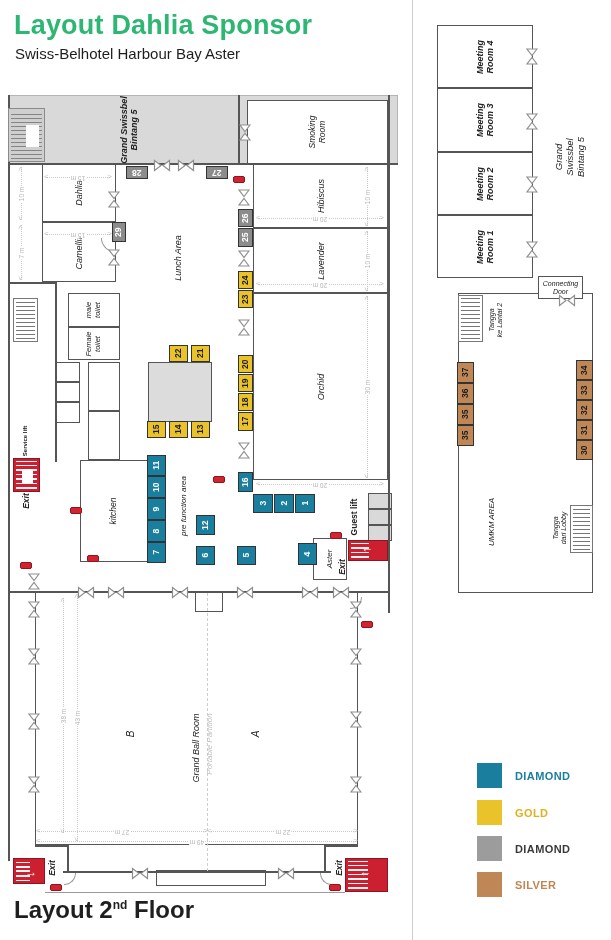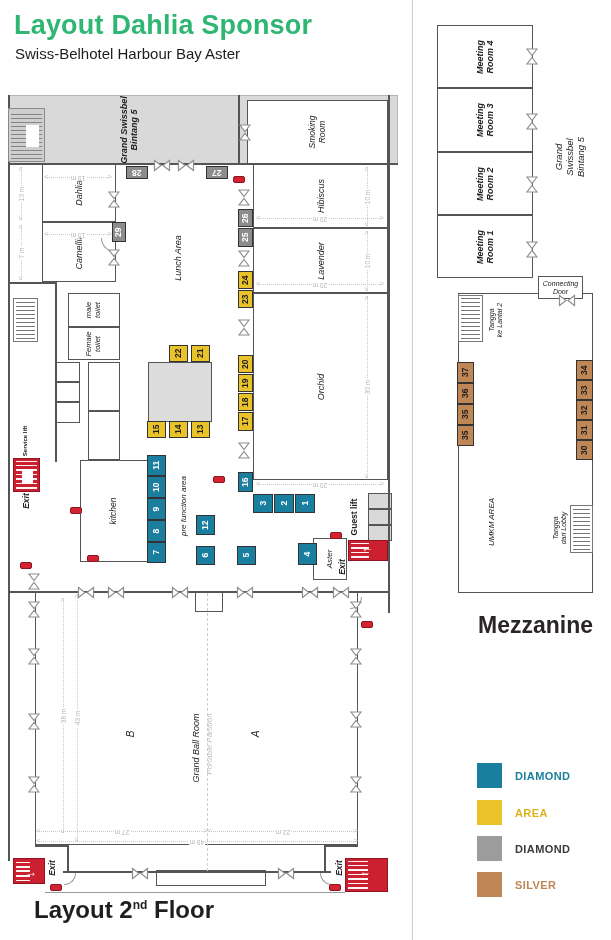--- a/index.html
+++ b/index.html
@@ -17,21 +17,21 @@
   .booth{position:absolute;border:1px solid #333;box-sizing:border-box;display:flex;align-items:center;justify-content:center;overflow:visible;}
   .booth span{display:block;font-weight:bold;font-size:8.5px;line-height:1;}
   .door{position:absolute;}
   .dim{position:absolute;}
   .dim .lab{position:absolute;font-size:6.5px;color:#b5b5b5;background:#fff;padding:0 1px;white-space:nowrap;line-height:1;}
   .dim .ch{position:absolute;font-size:8px;color:#c2c2c2;line-height:1;}
   .stairs{position:absolute;box-sizing:border-box;}
   .treads{position:absolute;inset:2px;}
   .fire{position:absolute;width:10px;height:5px;background:#d42330;border:1px solid #8b1520;border-radius:2px;}
   .arc{position:absolute;box-sizing:border-box;}
-  .caption-floor2{position:absolute;left:14px;top:896px;font-size:24px;font-weight:800;color:#1f1f1f;margin-left:20px;}
+  .caption-floor2{position:absolute;left:14px;top:896px;font-size:24px;font-weight:800;color:#1f1f1f;}
   .caption-floor2 sup{font-size:12px;}
   .caption-mezz{position:absolute;left:420px;top:612px;width:173px;text-align:right;font-size:23px;font-weight:800;color:#2a2528;line-height:1.18;}
   .legend-row{position:absolute;display:flex;align-items:center;}
   .legend-swatch{width:25px;height:25px;margin-right:13px;}
   .legend-label{font-size:11px;font-weight:bold;letter-spacing:0.4px;}
 </style>
 </head>
 <body>
 
 <div class="page">
@@ -499,31 +499,30 @@
       <div class="vtext" style="left: 560px; top: 528px; font-size: 7px; font-style: italic; transform: translate(-50%, -50%) rotate(-90deg);">Tangga
 dari Lobby</div>
       <div class="vtext" style="left: 492px; top: 522px; font-size: 8px; font-style: italic; transform: translate(-50%, -50%) rotate(-90deg);">UMKM AREA</div>
     </div>
 
   <div class="caption-floor2">
     <span>Layout 2</span><sup>nd</sup><span> Floor</span>
   </div>
 
   <div class="caption-mezz">
-    <div>Mezzanine</div>
   </div>
 
   <div id="legend">
       <div class="legend-row" style="left: 477px; top: 763px; text-align: center;">
         <div class="legend-swatch" style="background: rgb(26, 126, 158);"></div>
         <span class="legend-label" style="color: rgb(26, 126, 158);">DIAMOND</span>
       </div>
       <div class="legend-row" style="left: 477px; top: 800px;">
         <div class="legend-swatch" style="background: rgb(234, 195, 43);"></div>
-        <span class="legend-label" style="color: rgb(223, 177, 31);">AREA</span>
+        <span class="legend-label" style="color: rgb(223, 177, 31);">GOLD</span>
       </div>
       <div class="legend-row" style="left: 477px; top: 836px;">
         <div class="legend-swatch" style="background: rgb(156, 156, 156);"></div>
         <span class="legend-label" style="color: rgb(58, 58, 58);">DIAMOND</span>
       </div>
       <div class="legend-row" style="left: 477px; top: 872px;">
         <div class="legend-swatch" style="background: rgb(191, 134, 86);"></div>
         <span class="legend-label" style="color: rgb(191, 134, 86);">SILVER</span>
       </div>
     </div>

